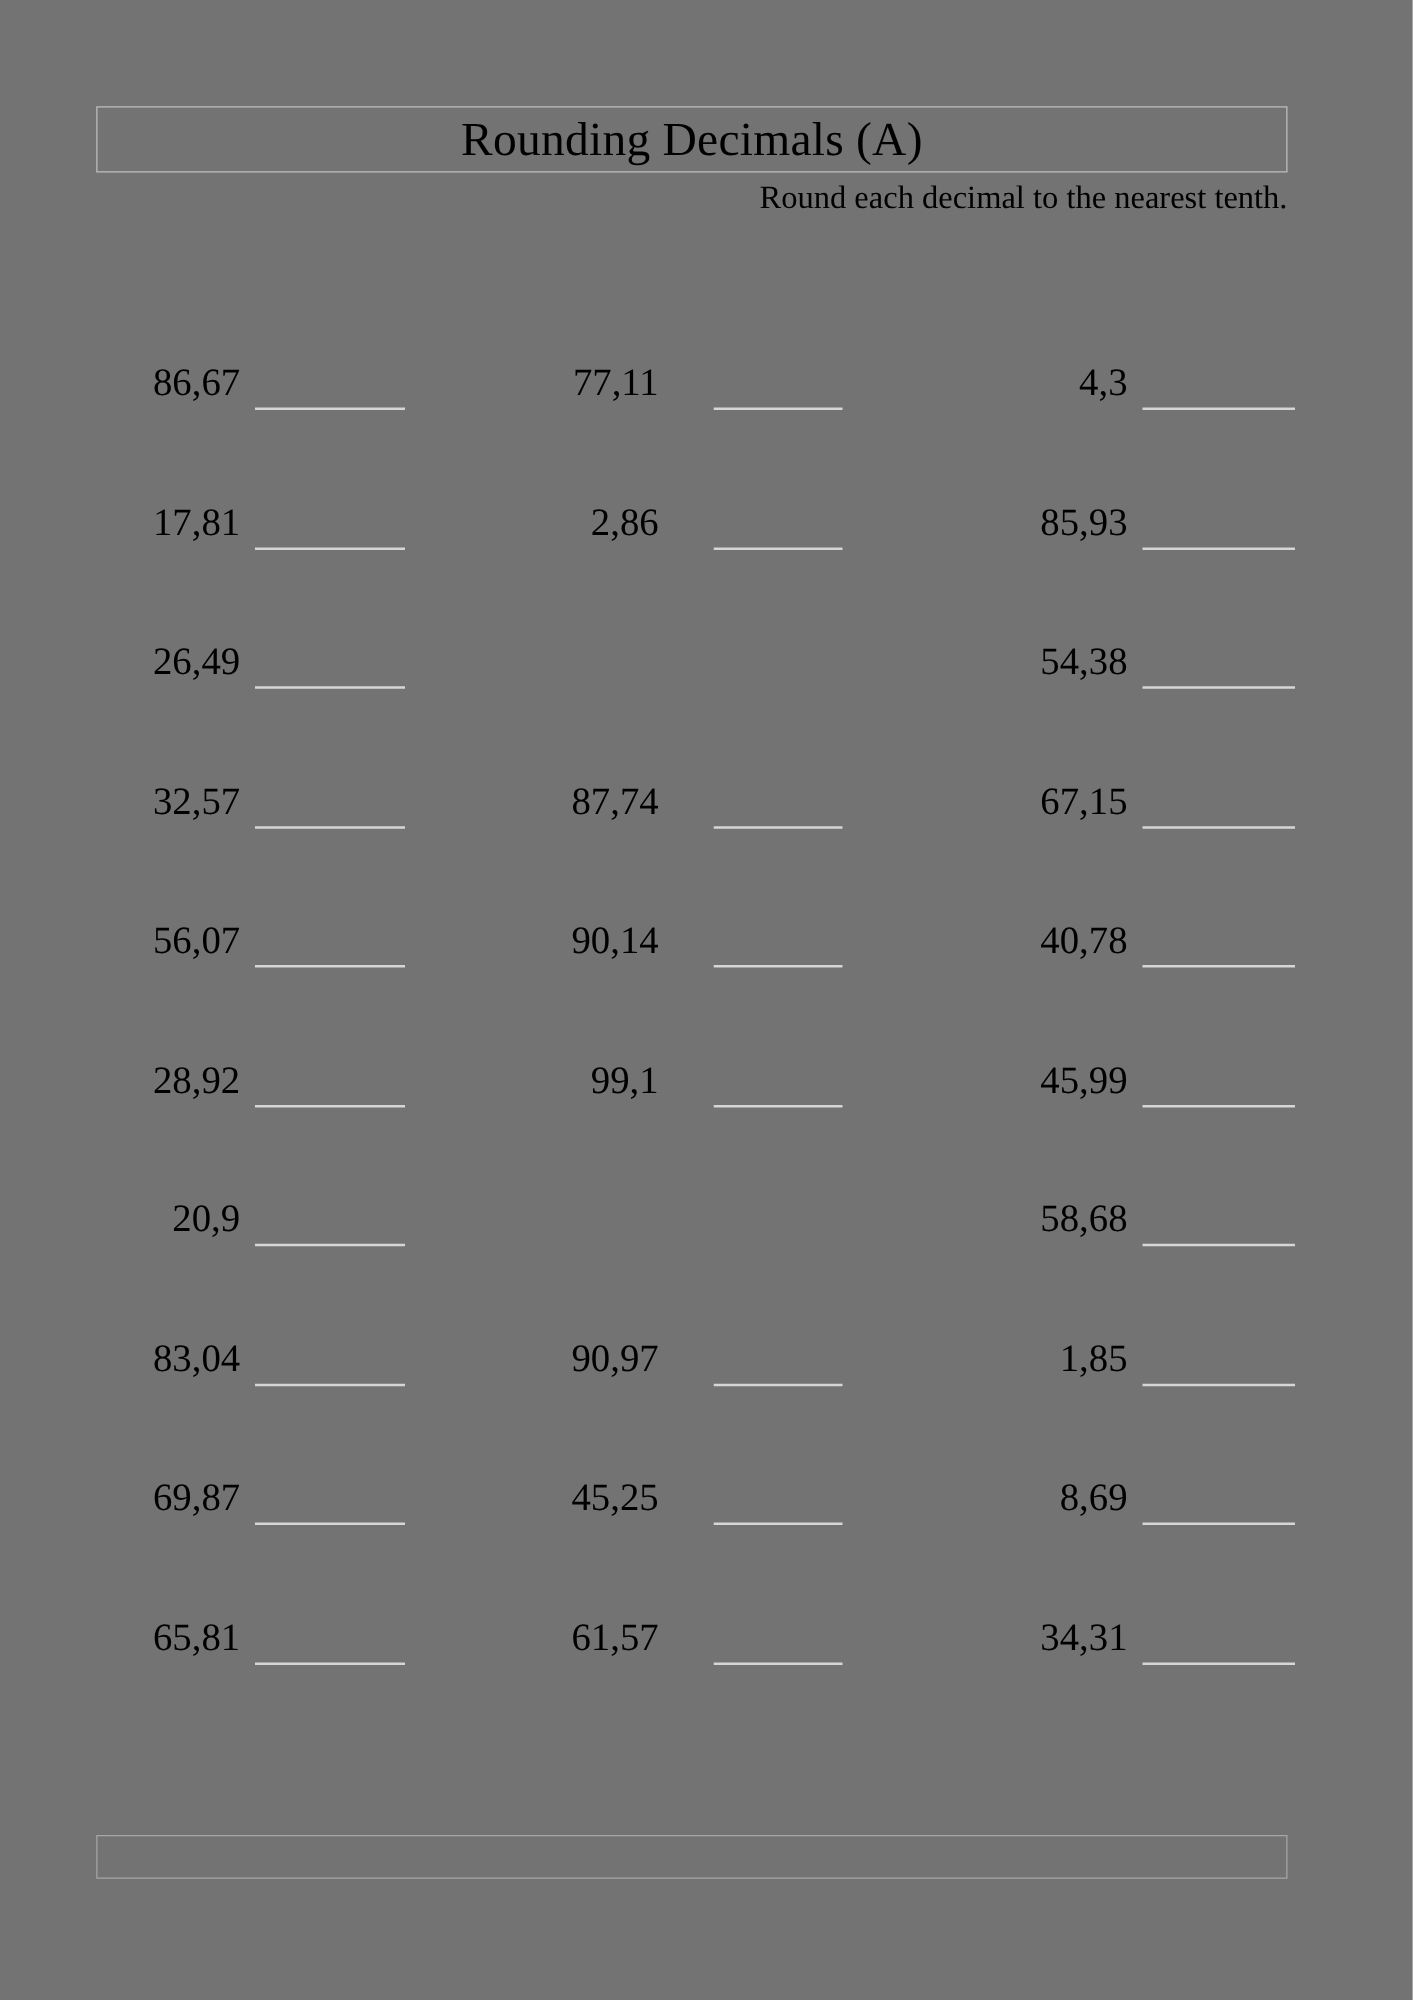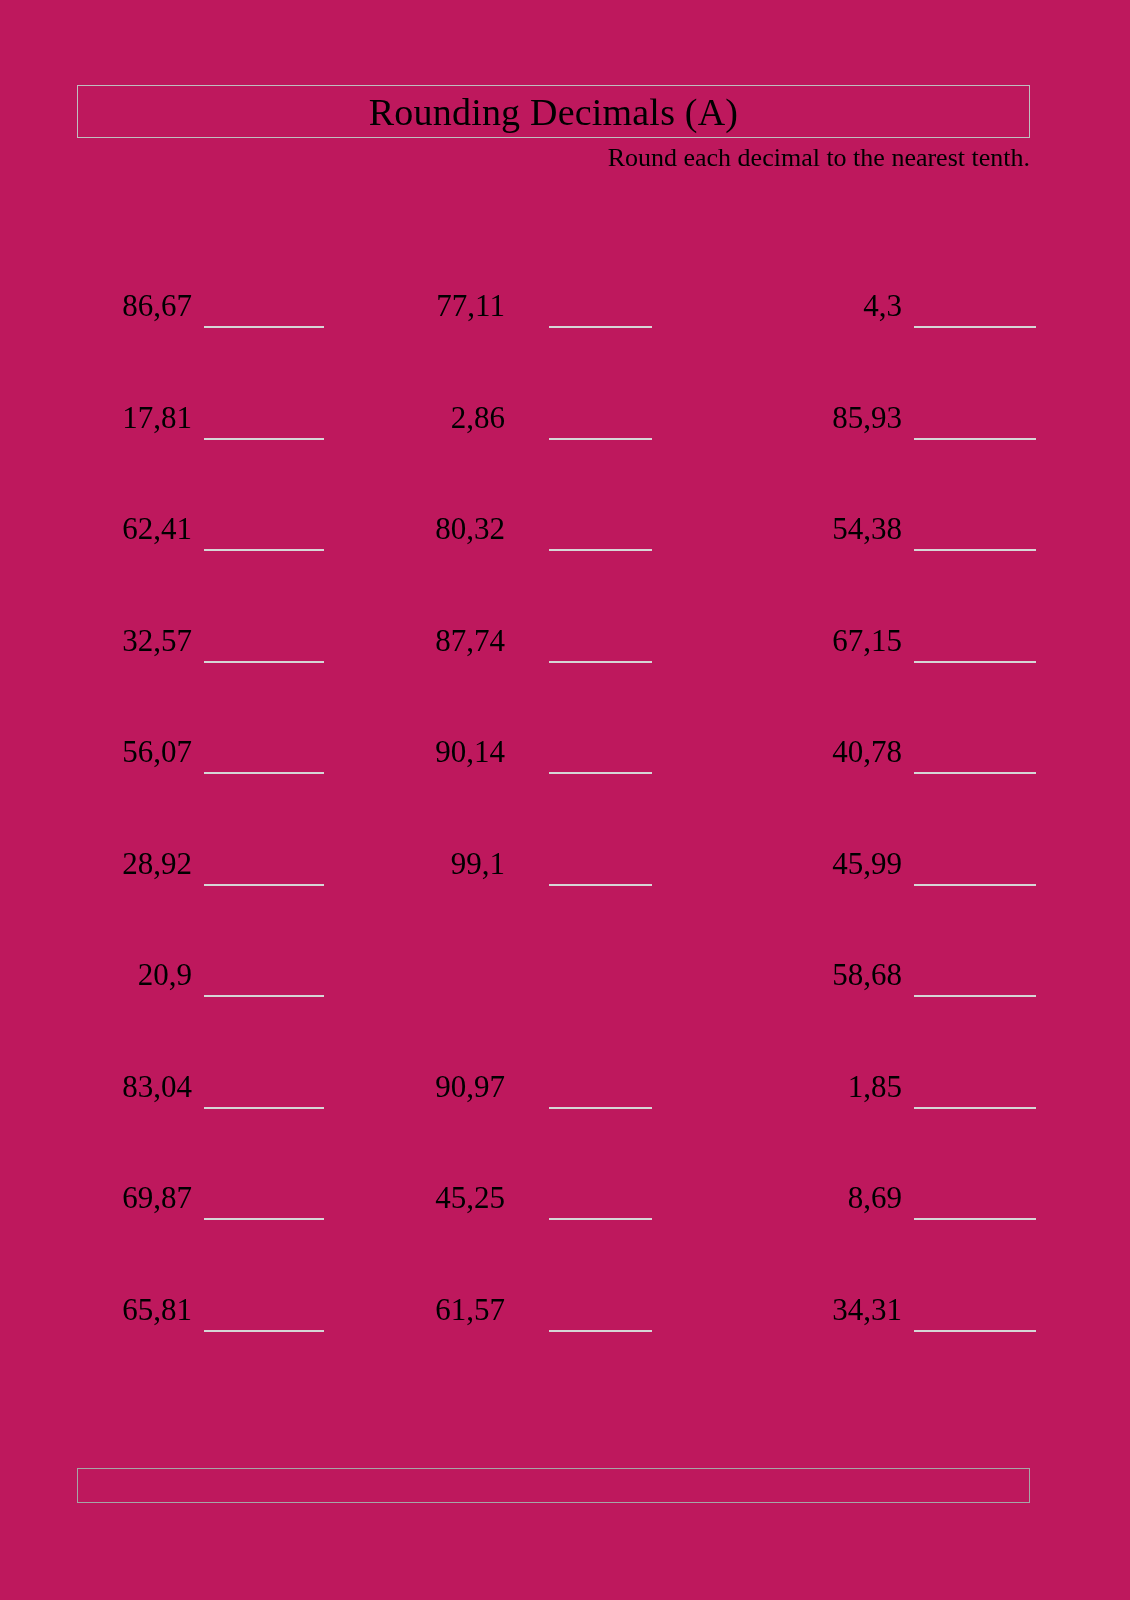--- a/index.html
+++ b/index.html
@@ -14,21 +14,21 @@
     font-family: "Liberation Serif", "DejaVu Serif", serif;
     color: #000000;
     overflow: hidden;
   }
 
   .page {
     position: absolute;
     left: 0; top: 0;
     width: 1130px;
     height: 1600px;
-    background: #be185d;
+    background: #737373;
   }
 
   
   .title-box {
     position: absolute;
     left: 77px;
     top: 85px;
     width: 953px;
     height: 53px;
     border: 1px solid #bfbfbf;
@@ -66,21 +66,21 @@
     height: 111.5px;
   }
   .cell {
     position: absolute;
     top: 0;
     height: 60px;
     display: flex;
     align-items: flex-end;
   }
   .cell.col0 { left: 84px;  width: 240px; }
-  .cell.col1 { left: 412px; width: 240px; gap: 32px; }
+  .cell.col1 { left: 434px; width: 240px; gap: 32px; }
   .cell.col2 { left: 784px; width: 270px; }
 
   .qnum {
     display: block;
     width: 110px;
     text-align: right;
     font-size: 31px;
     line-height: 44px;
     white-space: nowrap;
   }
@@ -144,25 +144,21 @@
         <span class="answer-line"></span>
       </div>
       <div class="cell col2">
         <span class="qnum">85,93</span>
         <span class="answer-line"></span>
       </div>
     </div>
 
     <div class="row">
       <div class="cell col0">
-        <span class="qnum">62,41</span>
-        <span class="answer-line"></span>
-      </div>
-      <div class="cell col1">
-        <span class="qnum">80,32</span>
+        <span class="qnum">26,49</span>
         <span class="answer-line"></span>
       </div>
       <div class="cell col2">
         <span class="qnum">54,38</span>
         <span class="answer-line"></span>
       </div>
     </div>
 
     <div class="row">
       <div class="cell col0">

